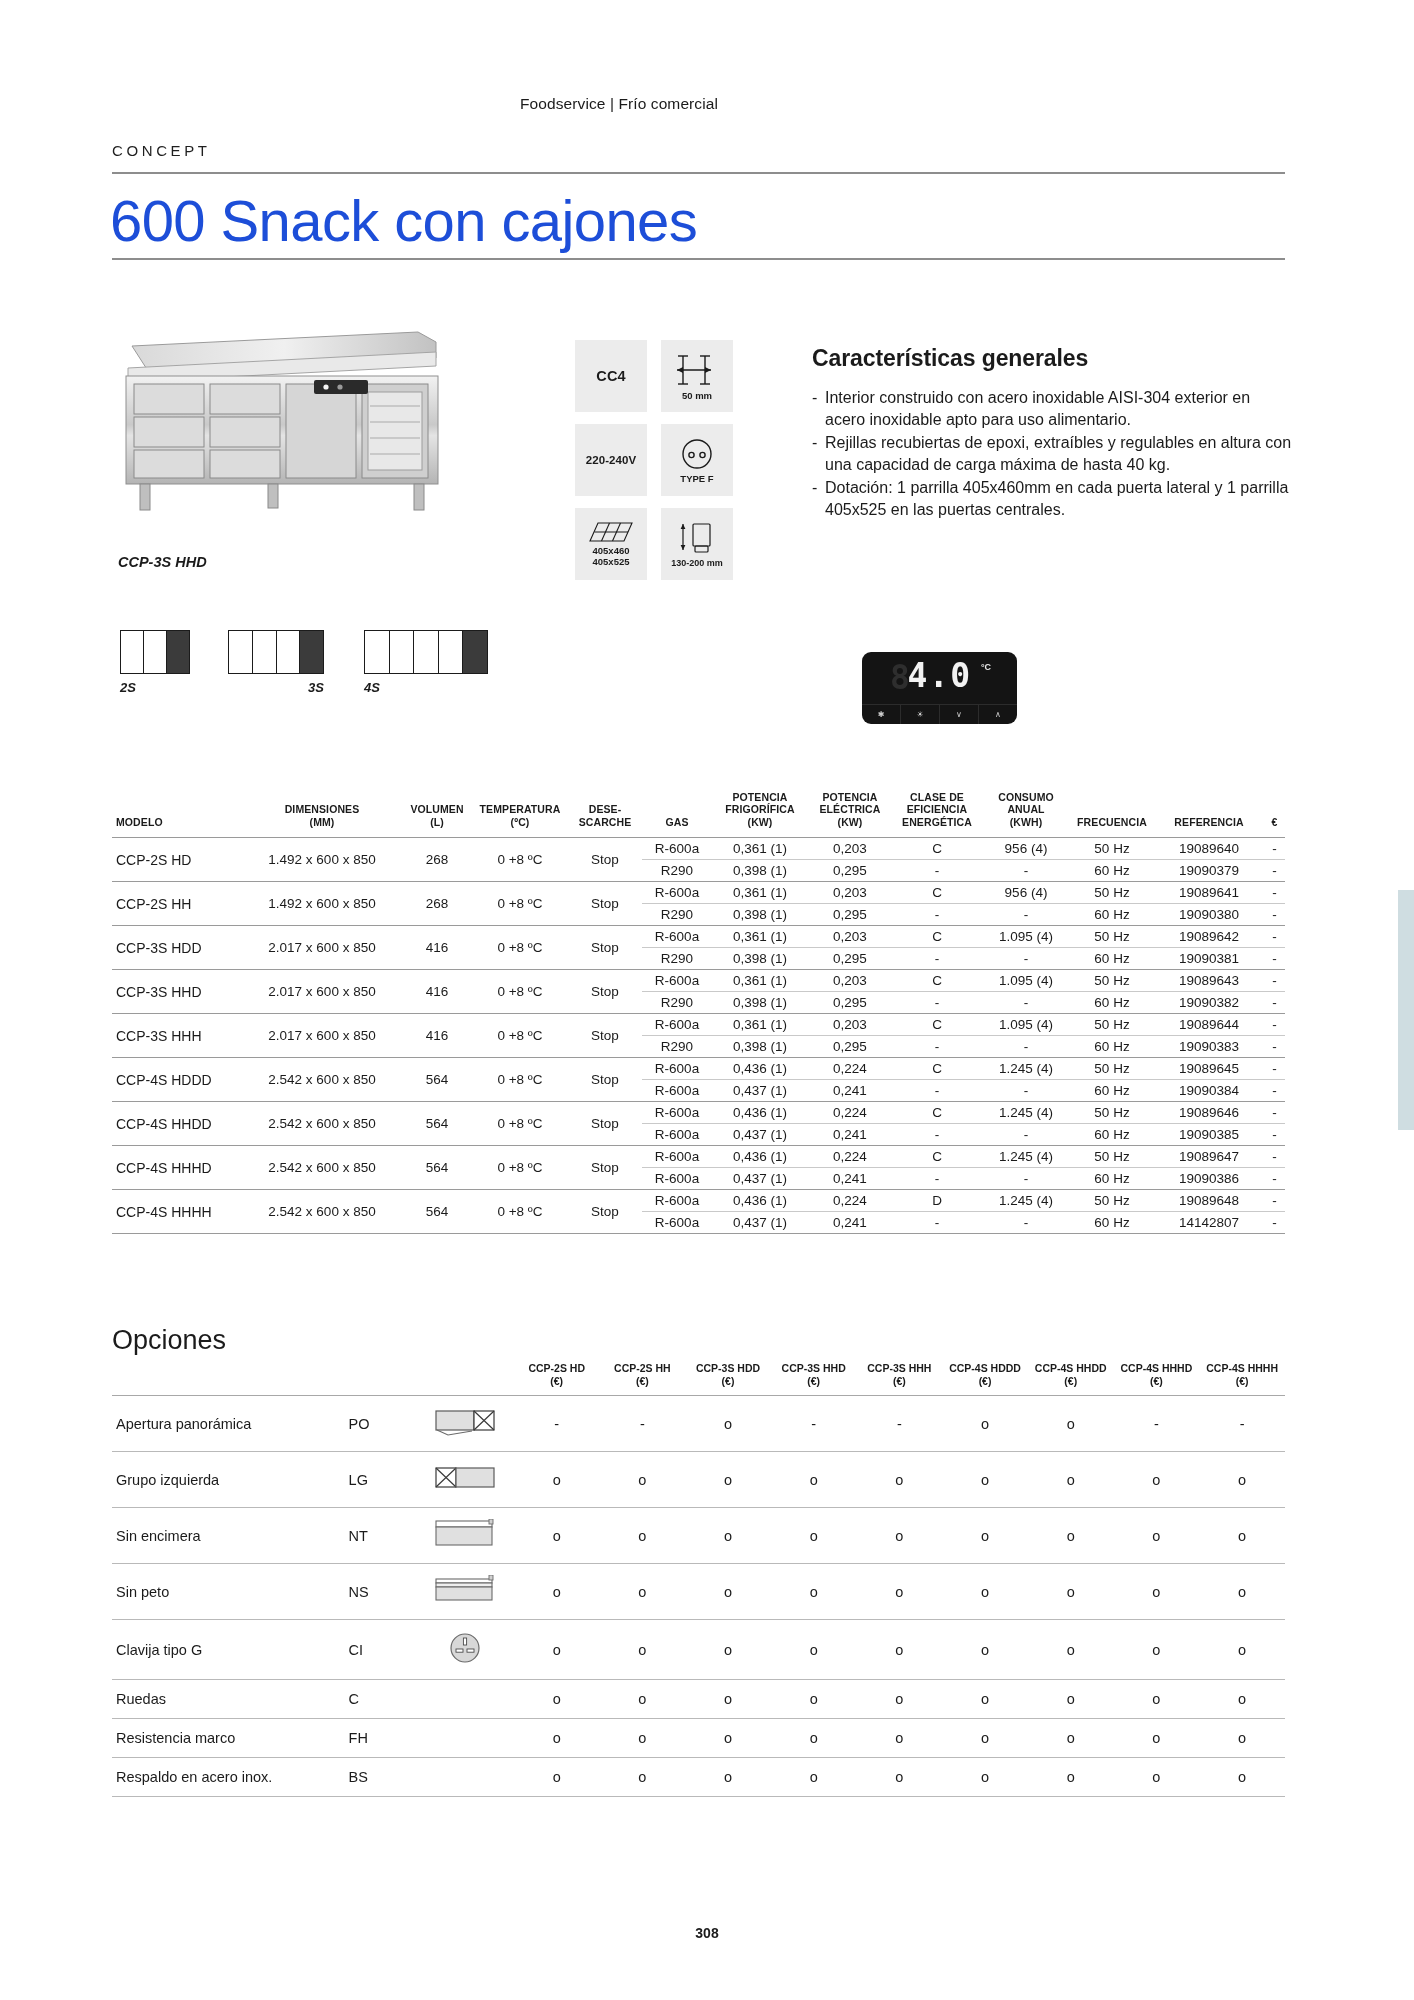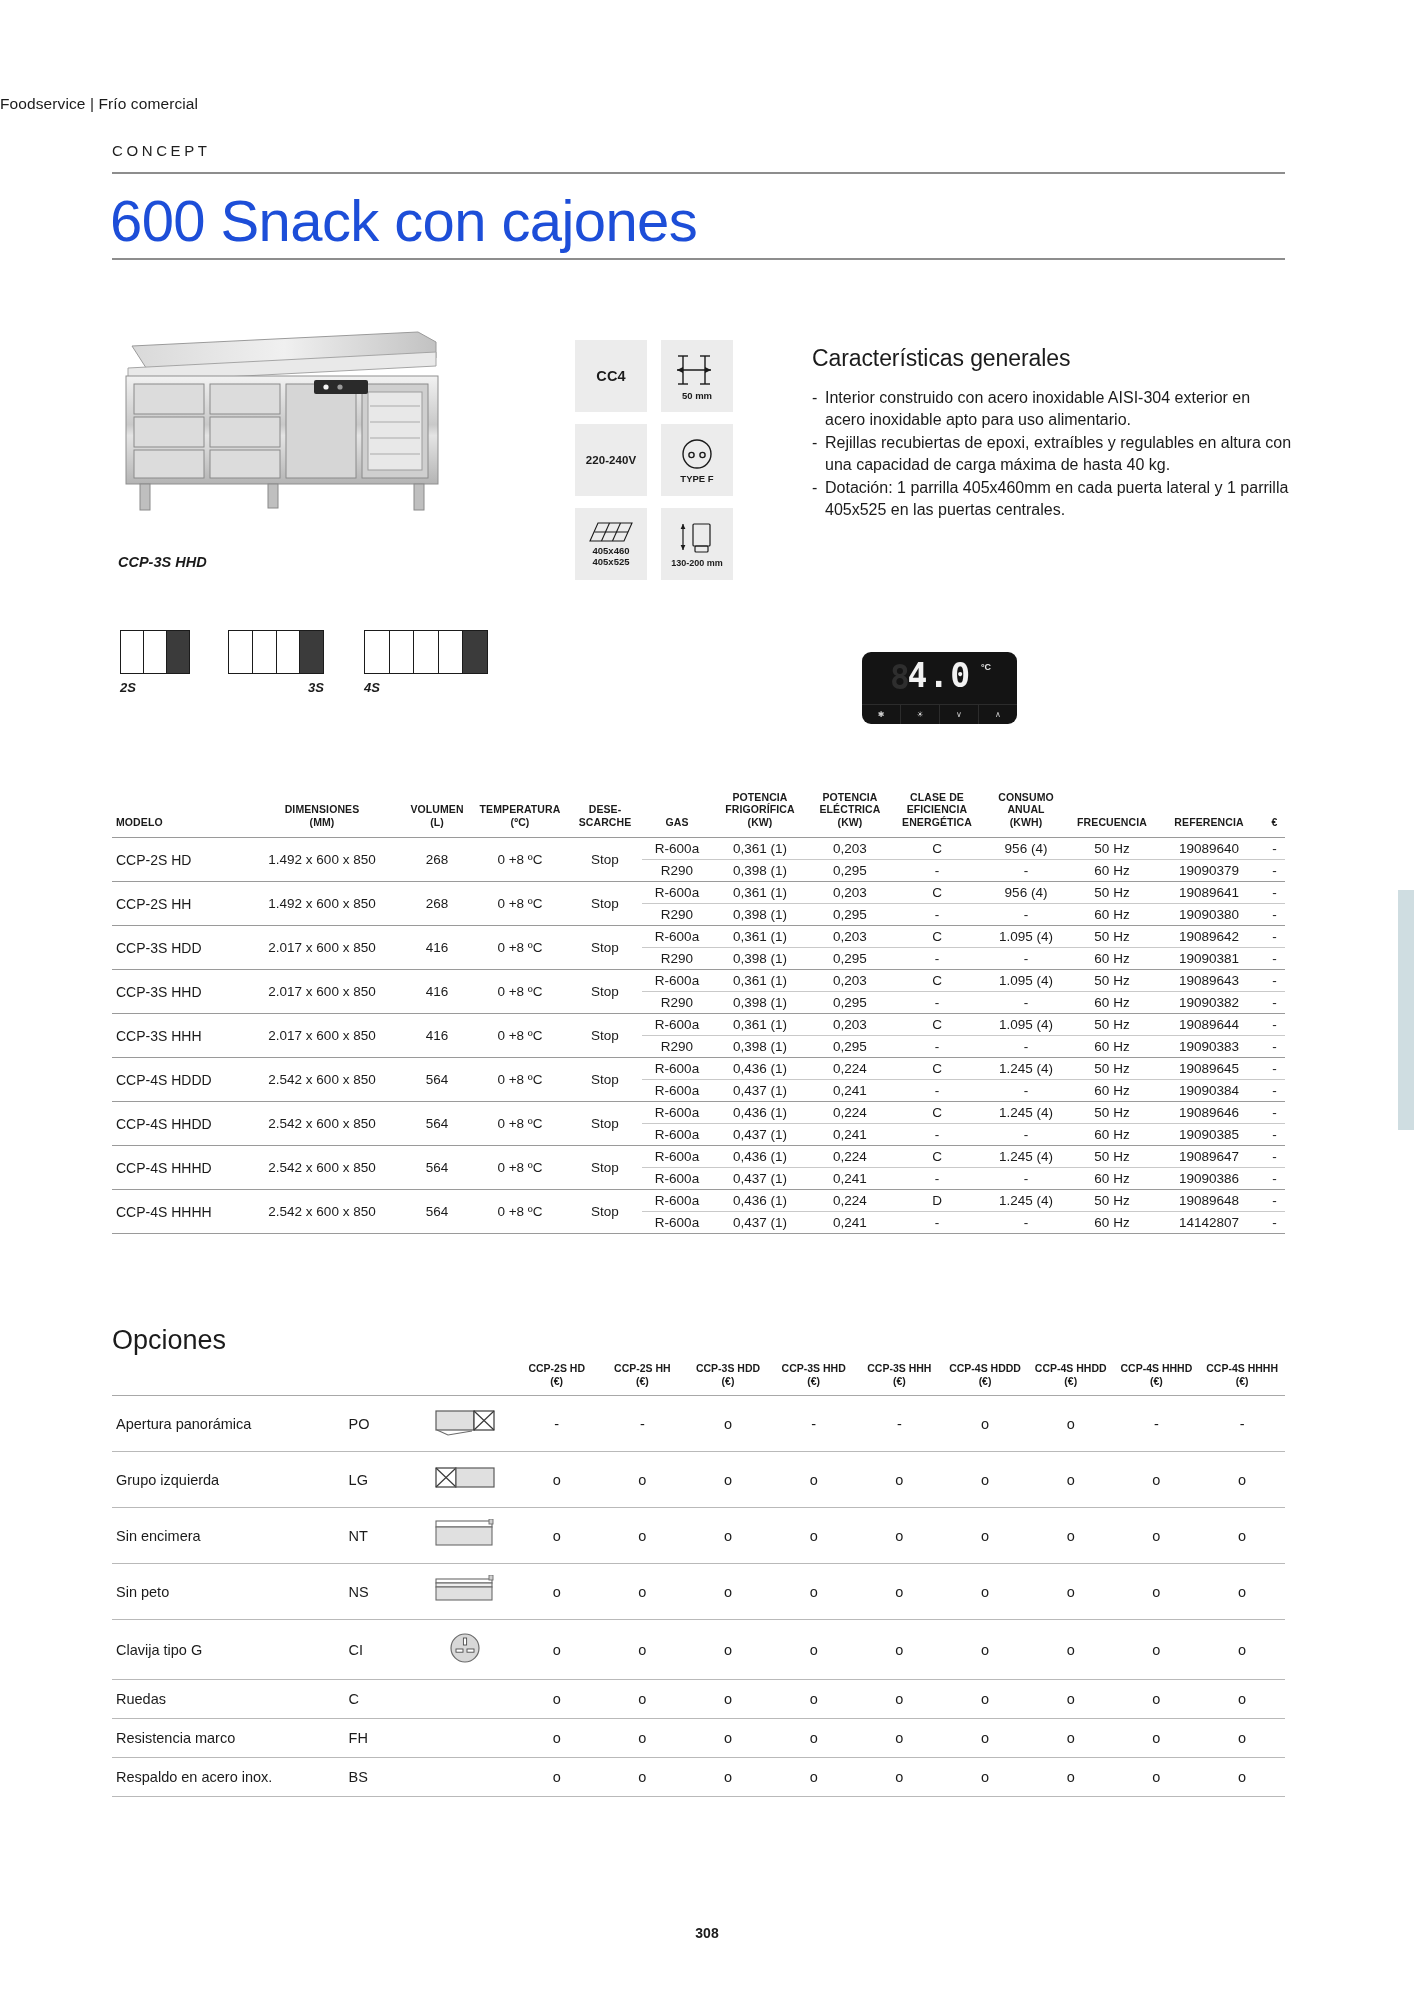--- a/index.html
+++ b/index.html
@@ -8,21 +8,21 @@
     background: #ffffff;
     font-family: "Liberation Sans", sans-serif;
     color: #1b1b1b;
     overflow: hidden;
   }
   .page { position: relative; width: 1414px; height: 2000px; }
 
   
   .running-head {
     position: absolute; top: 95px; left: 0; width: 1238px;
-    font-size: 15.5px; color: #1b1b1b; letter-spacing: .1px;
+    text-align: center; font-size: 15.5px; color: #1b1b1b; letter-spacing: .1px;
   }
 
   
   .eyebrow {
     position: absolute; left: 112px; top: 142px;
     font-size: 15px; letter-spacing: 3.6px; color: #1f1f1f; font-weight: 400;
   }
   .rule-top {
     position: absolute; left: 112px; top: 172px; width: 1173px; height: 2px;
     background: #8d8d8d;
@@ -64,21 +64,21 @@
     position: relative;
   }
   .ibox .txt { font-size: 14.5px; font-weight: 700; color: #1b1b1b; letter-spacing: .1px; }
   .ibox .txt.small { font-size: 11.5px; font-weight: 700; }
   .ibox .cap { font-size: 9.5px; font-weight: 700; color: #1b1b1b; line-height: 1.12; text-align: center; }
   .ibox .cap.tight { font-size: 9px; }
   .ibox svg { display: block; }
 
   
   .features { position: absolute; left: 812px; top: 345px; width: 480px; }
-  .features h2 { font-size: 23px; font-weight: 400; color: #1b1b1b; margin-bottom: 15px; letter-spacing: -.1px; }
+  .features h2 { font-size: 23px; font-weight: 700; color: #1b1b1b; margin-bottom: 15px; letter-spacing: -.1px; }
   .features ul { list-style: none; }
   .features li {
     font-size: 16px; line-height: 1.38; color: #1b1b1b;
     padding-left: 13px; position: relative; margin-bottom: 1px;
   }
   .features li::before { content: "-"; position: absolute; left: 0; top: 0; }
 
   
   .thermo {
     position: absolute; left: 862px; top: 652px; width: 155px; height: 72px;

